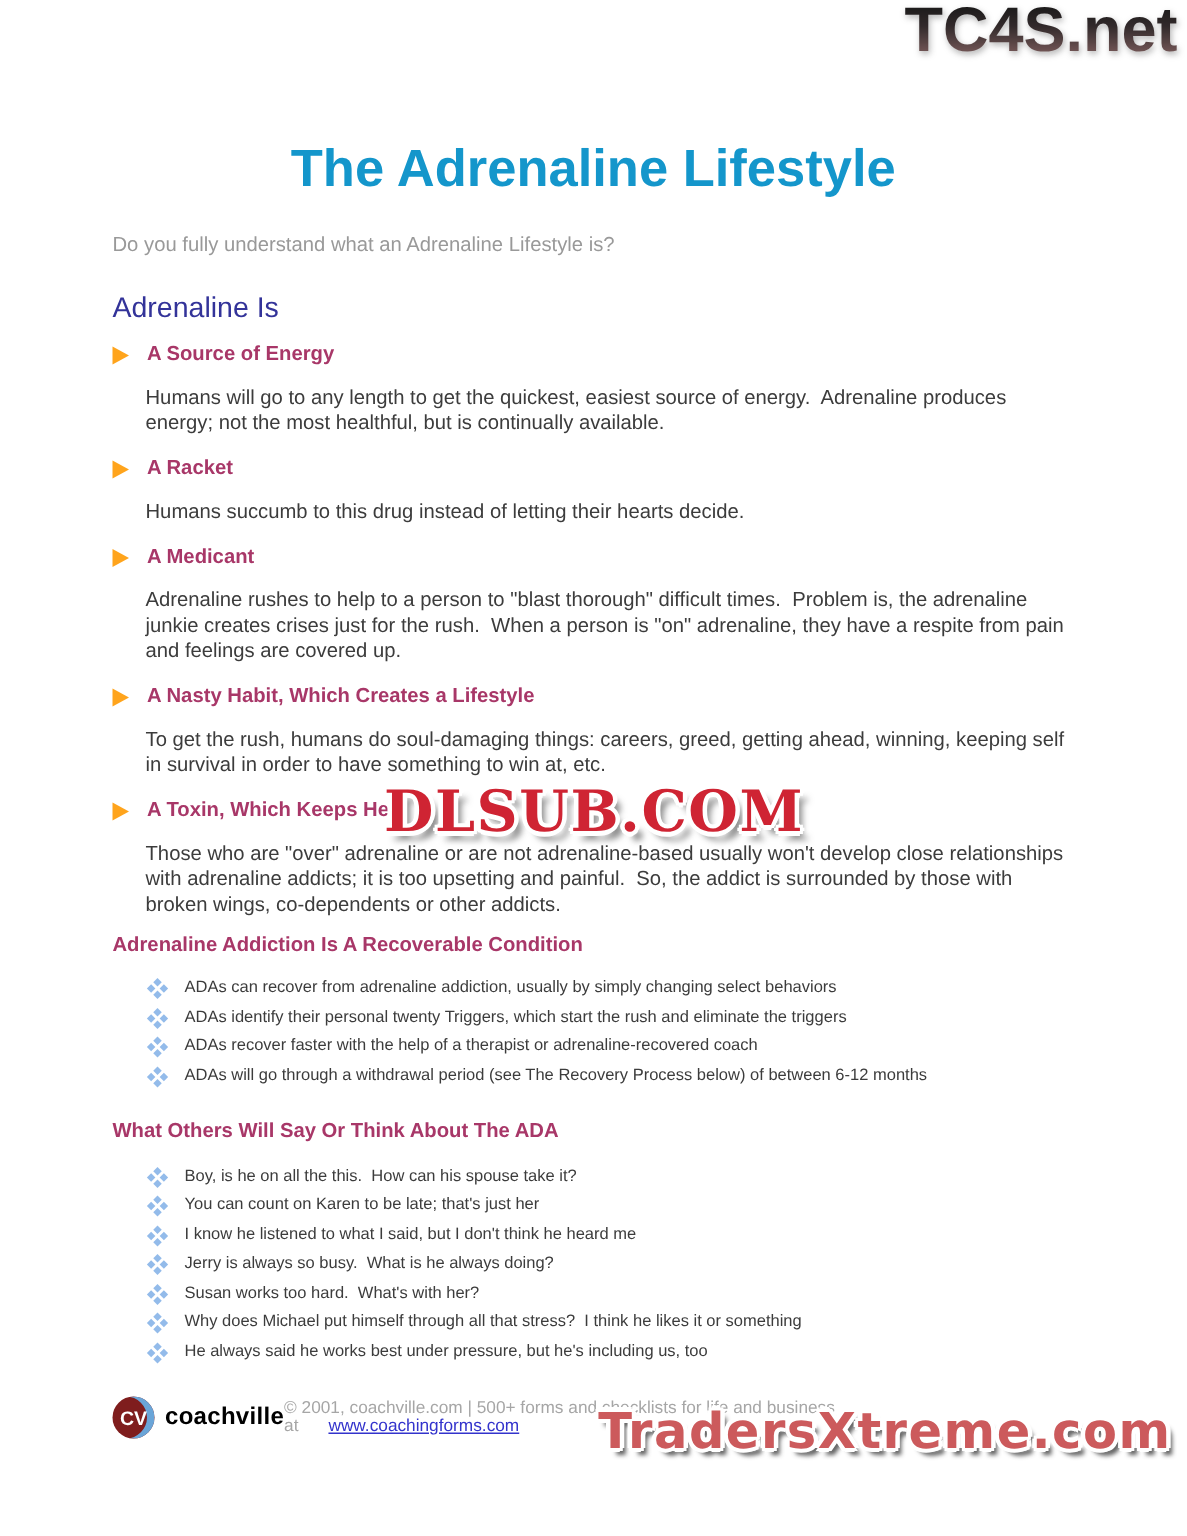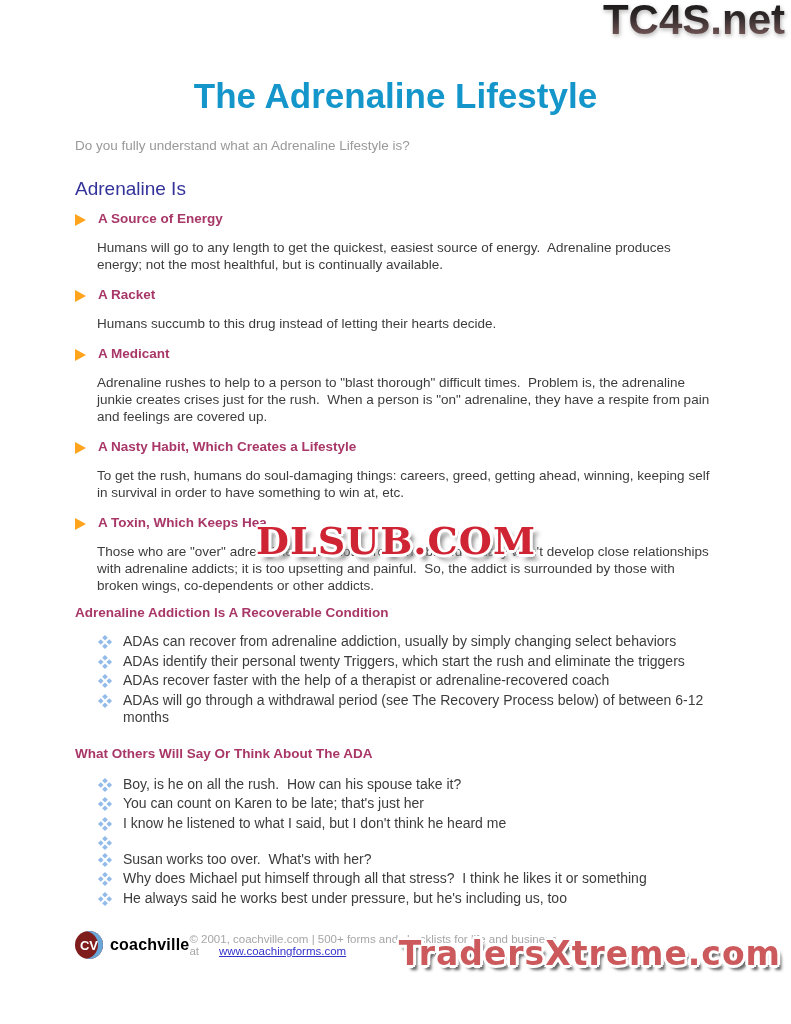--- a/index.html
+++ b/index.html
@@ -5,21 +5,21 @@
   * { margin:0; padding:0; box-sizing:border-box; }
   html,body { background:#ffffff; }
   .page {
     position:relative; width:791px; height:1024px; background:#fff;
     overflow:hidden; font-family:"Liberation Sans", sans-serif;
   }
   .content { position:absolute; left:75px; top:0; width:641px; }
 
   .doc-title {
     padding-top:76px; text-align:center; font-size:35px; font-weight:bold;
-    line-height:40px; color:var(--title_blue,#1496cb); letter-spacing:0;
+    line-height:40px; color:var(--title_blue,#1496cb); letter-spacing:0;margin-top:17px;
   }
   .doc-subtitle { margin-top:21px; font-size:13.5px; line-height:17px; color:var(--subtitle_gray,#999999); }
 
   .h-navy { margin-top:26px; font-size:19px; font-weight:normal; line-height:17px; color:var(--heading_navy,#333399); }
   .h-section { font-size:13.5px; font-weight:bold; line-height:17px; color:var(--heading_magenta,#a83768); }
   .h-sub { font-size:13.5px; font-weight:bold; line-height:17px; color:var(--heading_magenta,#a83768); }
 
   .arrow-row { display:flex; align-items:center; margin-top:13px; }
   .arrow {
     flex:none; width:0; height:0; margin:2px 12px 0 0;
@@ -35,21 +35,21 @@
 
   .bullet-list { margin:12px 0 0 25px; }
   .bullet-list2 { margin:14px 0 0 25px; }
   .bullet-row { display:flex; align-items:flex-start; margin-bottom:2.5px; }
   .dbullet { flex:none; position:relative; width:10px; height:10px; margin:4px 13px 0 0; transform:rotate(45deg); }
   .dbullet::before {
     content:""; position:absolute; left:0; top:0; width:4px; height:4px;
     background:var(--bullet_blue,#93bbea);
     box-shadow:6px 0 0 var(--bullet_blue,#93bbea), 0 6px 0 var(--bullet_blue,#93bbea), 6px 6px 0 var(--bullet_blue,#93bbea);
   }
-  .bullet-text { font-size:14px; line-height:17px; color:var(--body_text,#3c3c3c); white-space:pre-wrap; }
+  .bullet-text { font-size:11px; line-height:17px; color:var(--body_text,#3c3c3c); white-space:pre-wrap; }
 
   .footer { position:absolute; top:931px; left:75px; width:641px; display:flex; align-items:center; }
   .cv-badge {
     flex:none; width:28px; height:28px; border-radius:50%;
     background:#7f1d1d; box-shadow:inset -5px 0 0 #6aa5d8;
     color:#fff; font-weight:bold; font-size:13px;
     display:flex; align-items:center; justify-content:center;
   }
   .cv-name { margin-left:7px; font-size:16px; font-weight:bold; color:#000000; letter-spacing:0.2px; }
   .copyright { margin-left:auto; font-size:11.5px; color:var(--footer_gray,#a6a6a6); }
@@ -140,36 +140,37 @@
       <div class="bullet-row">
         <span class="dbullet"></span>
         <span class="bullet-text">ADAs will go through a withdrawal period (see The Recovery Process below) of between 6-12 months</span>
       </div>
     </div>
 
     <div class="h-section sect-gap2">What Others Will Say Or Think About The ADA</div>
     <div class="bullet-list2">
       <div class="bullet-row">
         <span class="dbullet"></span>
-        <span class="bullet-text">Boy, is he on all the rush.  How can his spouse take it?</span>
+        <span class="bullet-text">Boy, is he on all the this.  How can his spouse take it?</span>
       </div>
       <div class="bullet-row">
         <span class="dbullet"></span>
         <span class="bullet-text">You can count on Karen to be late; that's just her</span>
       </div>
       <div class="bullet-row">
         <span class="dbullet"></span>
         <span class="bullet-text">I know he listened to what I said, but I don't think he heard me</span>
       </div>
       <div class="bullet-row">
         <span class="dbullet"></span>
+        <span class="bullet-text">Jerry is always so busy.  What is he always doing?</span>
       </div>
       <div class="bullet-row">
         <span class="dbullet"></span>
-        <span class="bullet-text">Susan works too over.  What's with her?</span>
+        <span class="bullet-text">Susan works too hard.  What's with her?</span>
       </div>
       <div class="bullet-row">
         <span class="dbullet"></span>
         <span class="bullet-text">Why does Michael put himself through all that stress?  I think he likes it or something</span>
       </div>
       <div class="bullet-row">
         <span class="dbullet"></span>
         <span class="bullet-text">He always said he works best under pressure, but he's including us, too</span>
       </div>
     </div>

